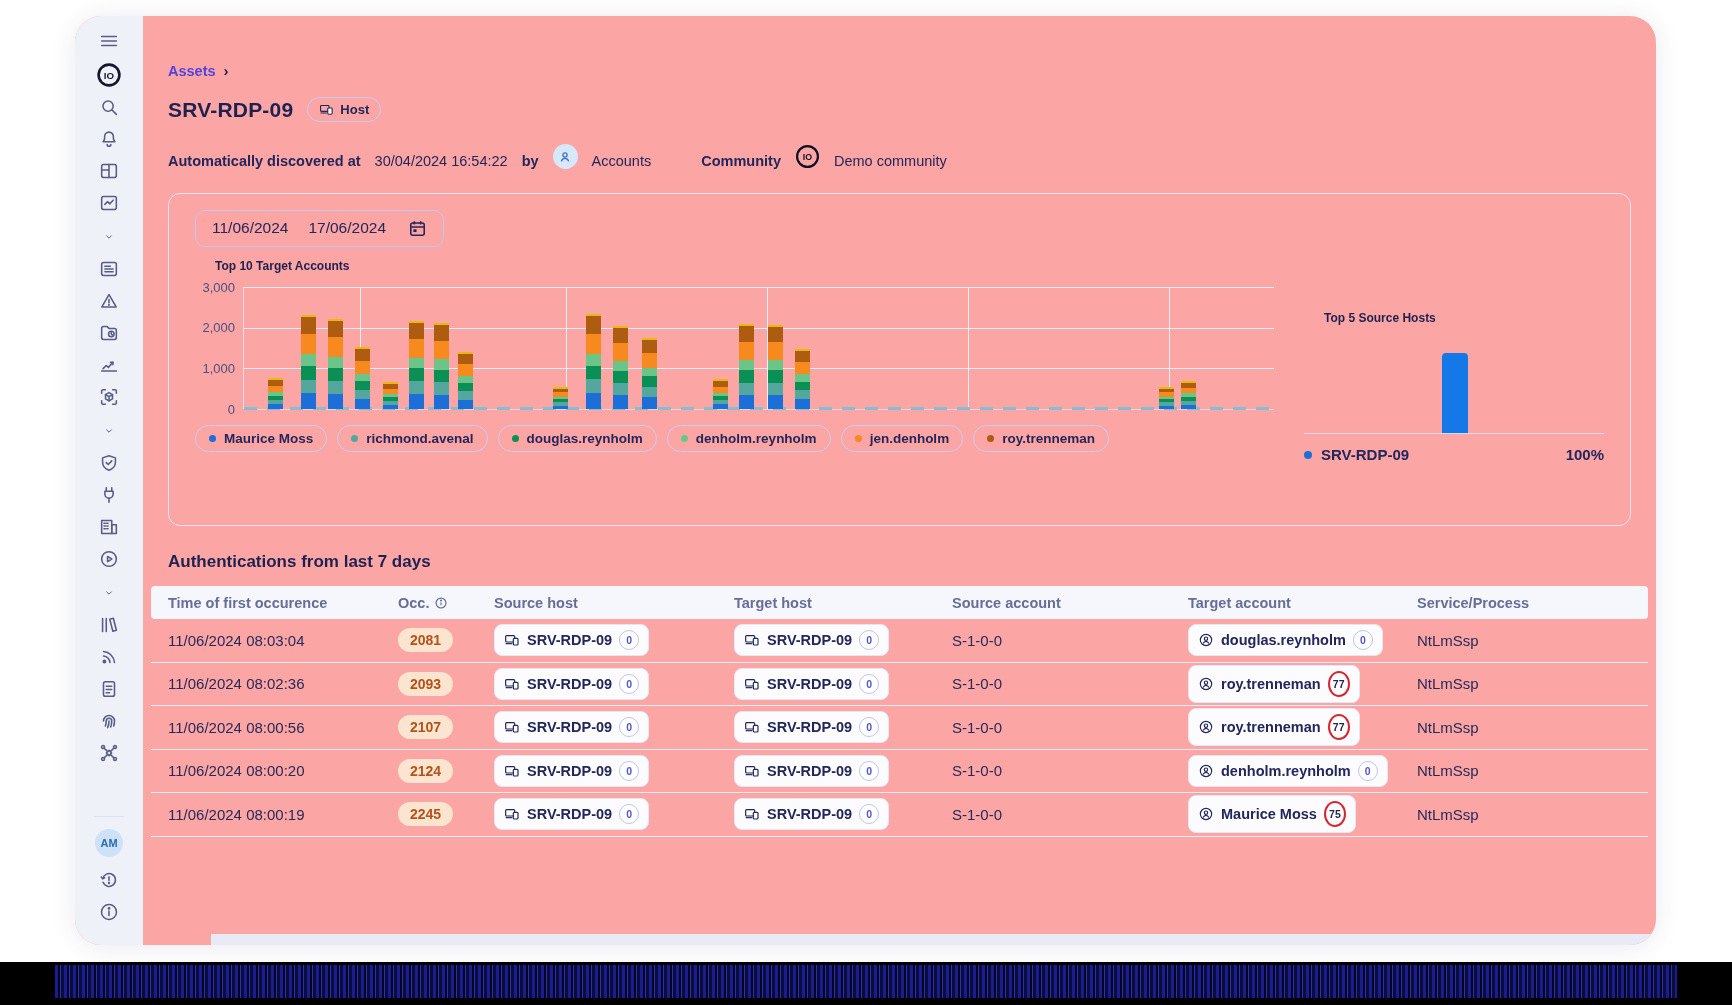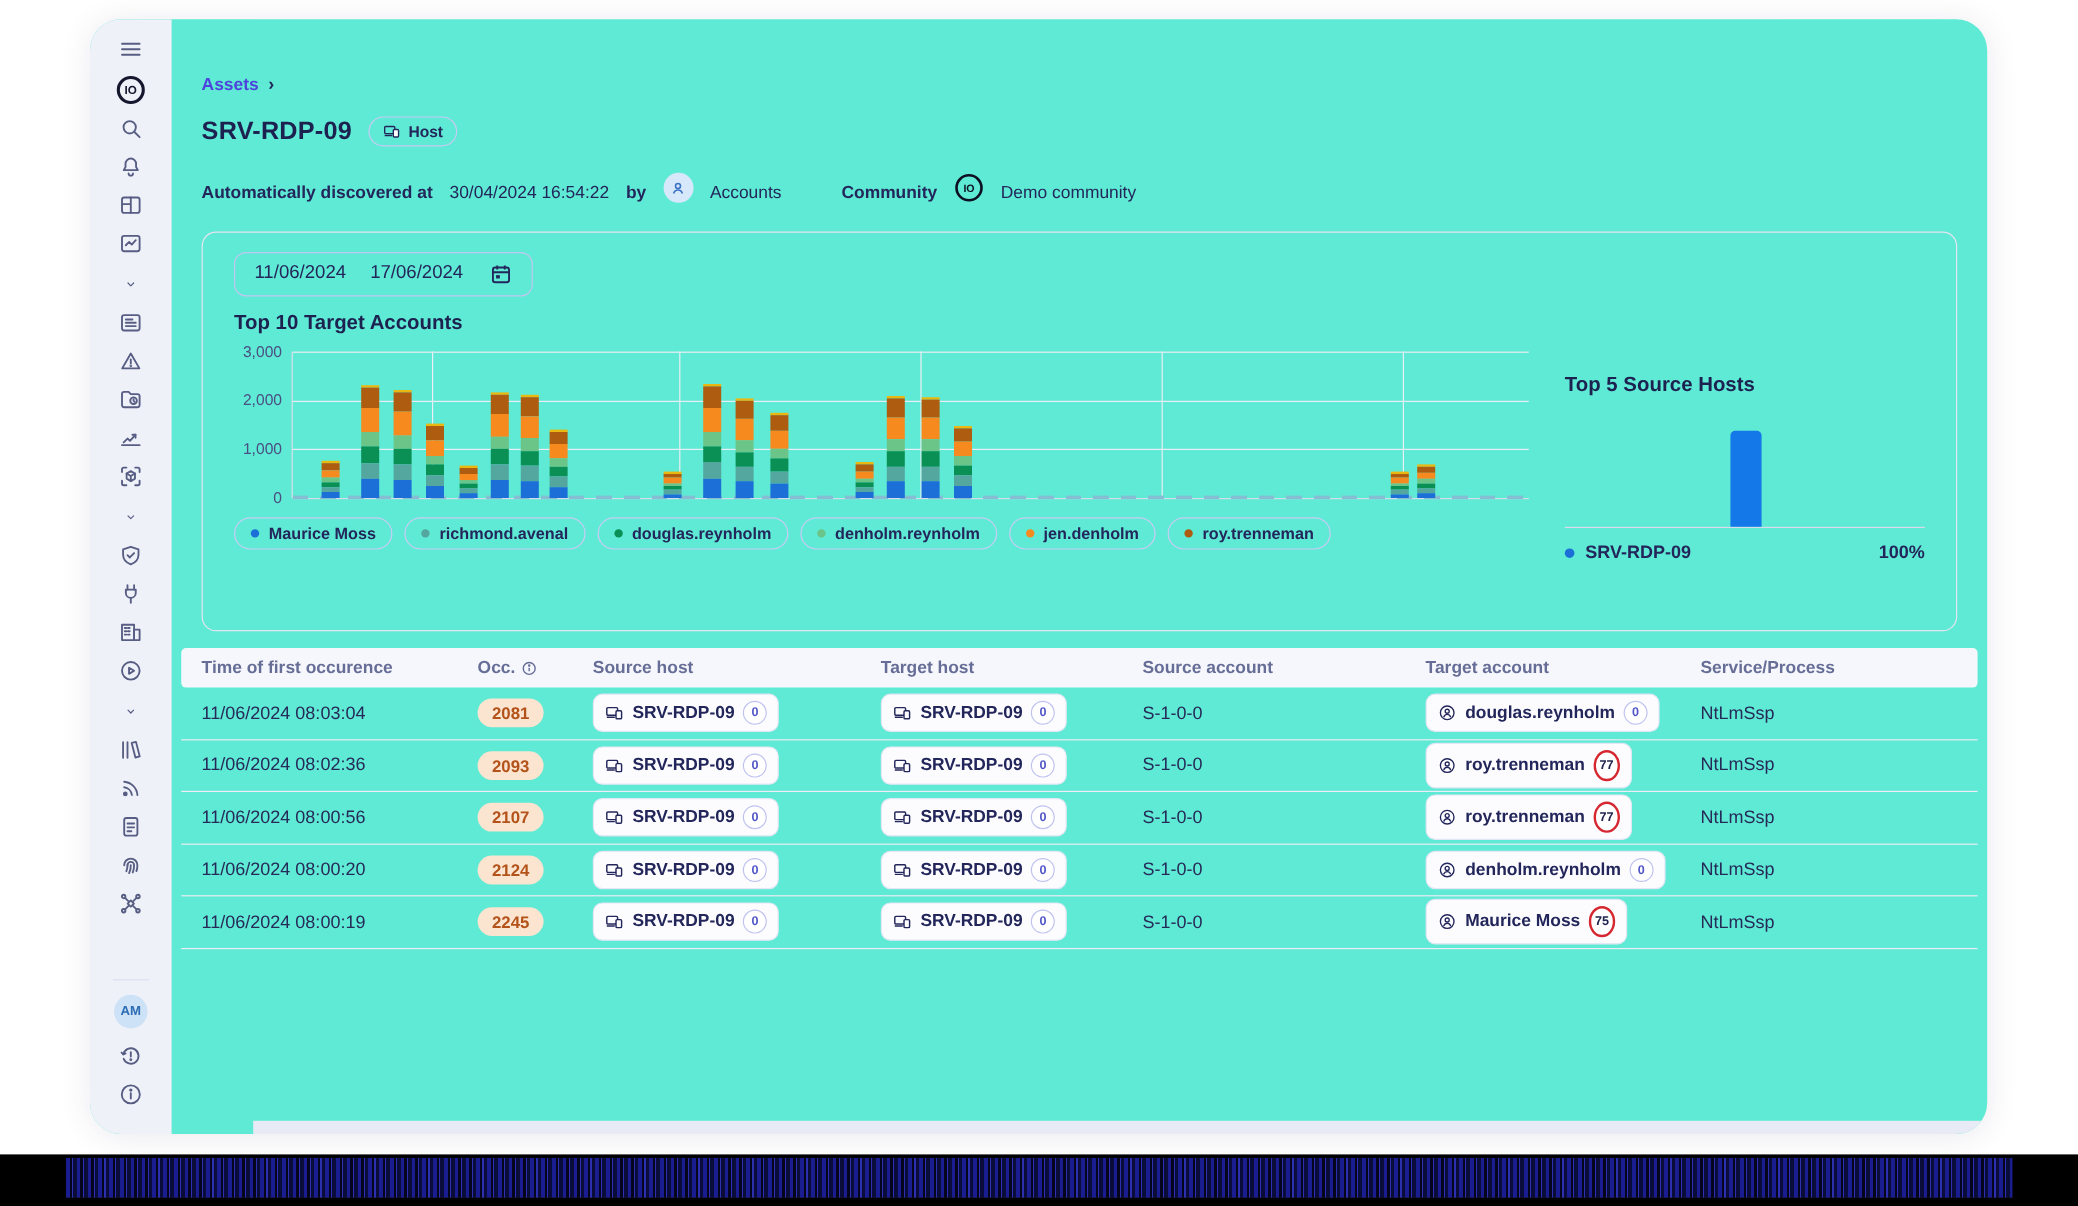--- a/index.html
+++ b/index.html
@@ -2,21 +2,21 @@
 <html><head>
 <meta charset="utf-8">
 <style>
   * { margin:0; padding:0; box-sizing:border-box; }
   html,body { width:1732px; height:1005px; background:#ffffff; overflow:hidden;
     font-family:"Liberation Sans", sans-serif; }
   .page { position:relative; width:1732px; height:1005px; background:#fff; }
 
   
   .app-window { position:absolute; left:75px; top:16px; width:1581px; height:929px;
-    background:#5eead4; border-radius:26px; box-shadow:0 2px 26px rgba(45,48,100,.10);
+    background:#fca5a5; border-radius:26px; box-shadow:0 2px 26px rgba(45,48,100,.10);
     display:flex; overflow:hidden; }
 
   
   .sidebar { width:68px; background:#eff1f9; display:flex; flex-direction:column;
     align-items:center; padding:14px 0 12px 0; flex-shrink:0; }
   .sidebar .icon { width:22px; height:22px; color:#575d83; display:flex; align-items:center;
     justify-content:center; margin-bottom:10px; cursor:pointer; }
   .sidebar .icon svg { width:100%; height:100%; }
   .sidebar .icon.logo { width:26px; height:26px; color:#14172e; margin-bottom:8px; }
   .sidebar .icon.chev { height:14px; margin-top:6px; margin-bottom:14px; }
@@ -54,21 +54,21 @@
 
   
   .chart-card { margin-top:24px; border:1px solid #e3e5f2; border-radius:12px; padding:16px 26px 14px 26px;
     height:333px; position:relative; }
   .date-pill { display:inline-flex; gap:20px; border:1px solid #c2c7f1;
     border-radius:10px; padding:8px 16px; font-size:15.5px; color:#23265a; cursor:pointer; }
   .date-pill svg { width:19px; height:19px; color:#23265a; margin-left:2px; }
 
   .charts-row { display:flex; margin-top:12px; }
   .main-chart { flex:1; min-width:0; }
-  .chart-title { font-size:17px; font-weight:bold; color:#1d2150; }
+  .chart-title { font-size:12px; font-weight:bold; color:#1d2150;margin-left:20px; }
   .plot-wrap { display:flex; margin-top:14px; }
   .ylabels { width:48px; position:relative; height:122px; flex-shrink:0; }
   .ylabels span { position:absolute; right:8px; transform:translateY(-50%); font-size:13px; color:#4a4f82; }
   .plot { flex:1; position:relative; height:122px; border-left:1px solid #dcdfeb; }
   .hgrid { position:absolute; left:0; right:0; height:1px; background:#eceef5; }
   .hgrid.base { background:#d8dbe9; }
   .vgrid { position:absolute; top:0; bottom:0; width:1px; background:#eceef5; }
   .zero-dash { position:absolute; left:0; right:0; bottom:-1px; height:3px;
     background:repeating-linear-gradient(90deg,#85bdd3 0 13px, transparent 13px 23px); }
   .bar { position:absolute; bottom:0; width:15px; display:flex; flex-direction:column-reverse; }
@@ -564,20 +564,21 @@
               </div>
             <div class="side-legend">
               <span class="dot" id="side-dot" style="background: rgb(27, 111, 214);"></span>
               <span>SRV-RDP-09</span>
               <span class="pct">100%</span>
             </div>
           </div>
         </div>
       </section>
 
+      <h2 class="table-heading">Authentications from last 7 days</h2>
 
       <div class="auth-table">
         <div class="trow thead" id="thead">
             <div class="cell">
               <span>Time of first occurence</span>
             </div>
             <div class="cell">
               <span>Occ.</span>
               <svg class="info-i" viewBox="0 0 24 24" fill="none" stroke="currentColor" stroke-width="2">
                 <circle cx="12" cy="12" r="8.5"></circle>

